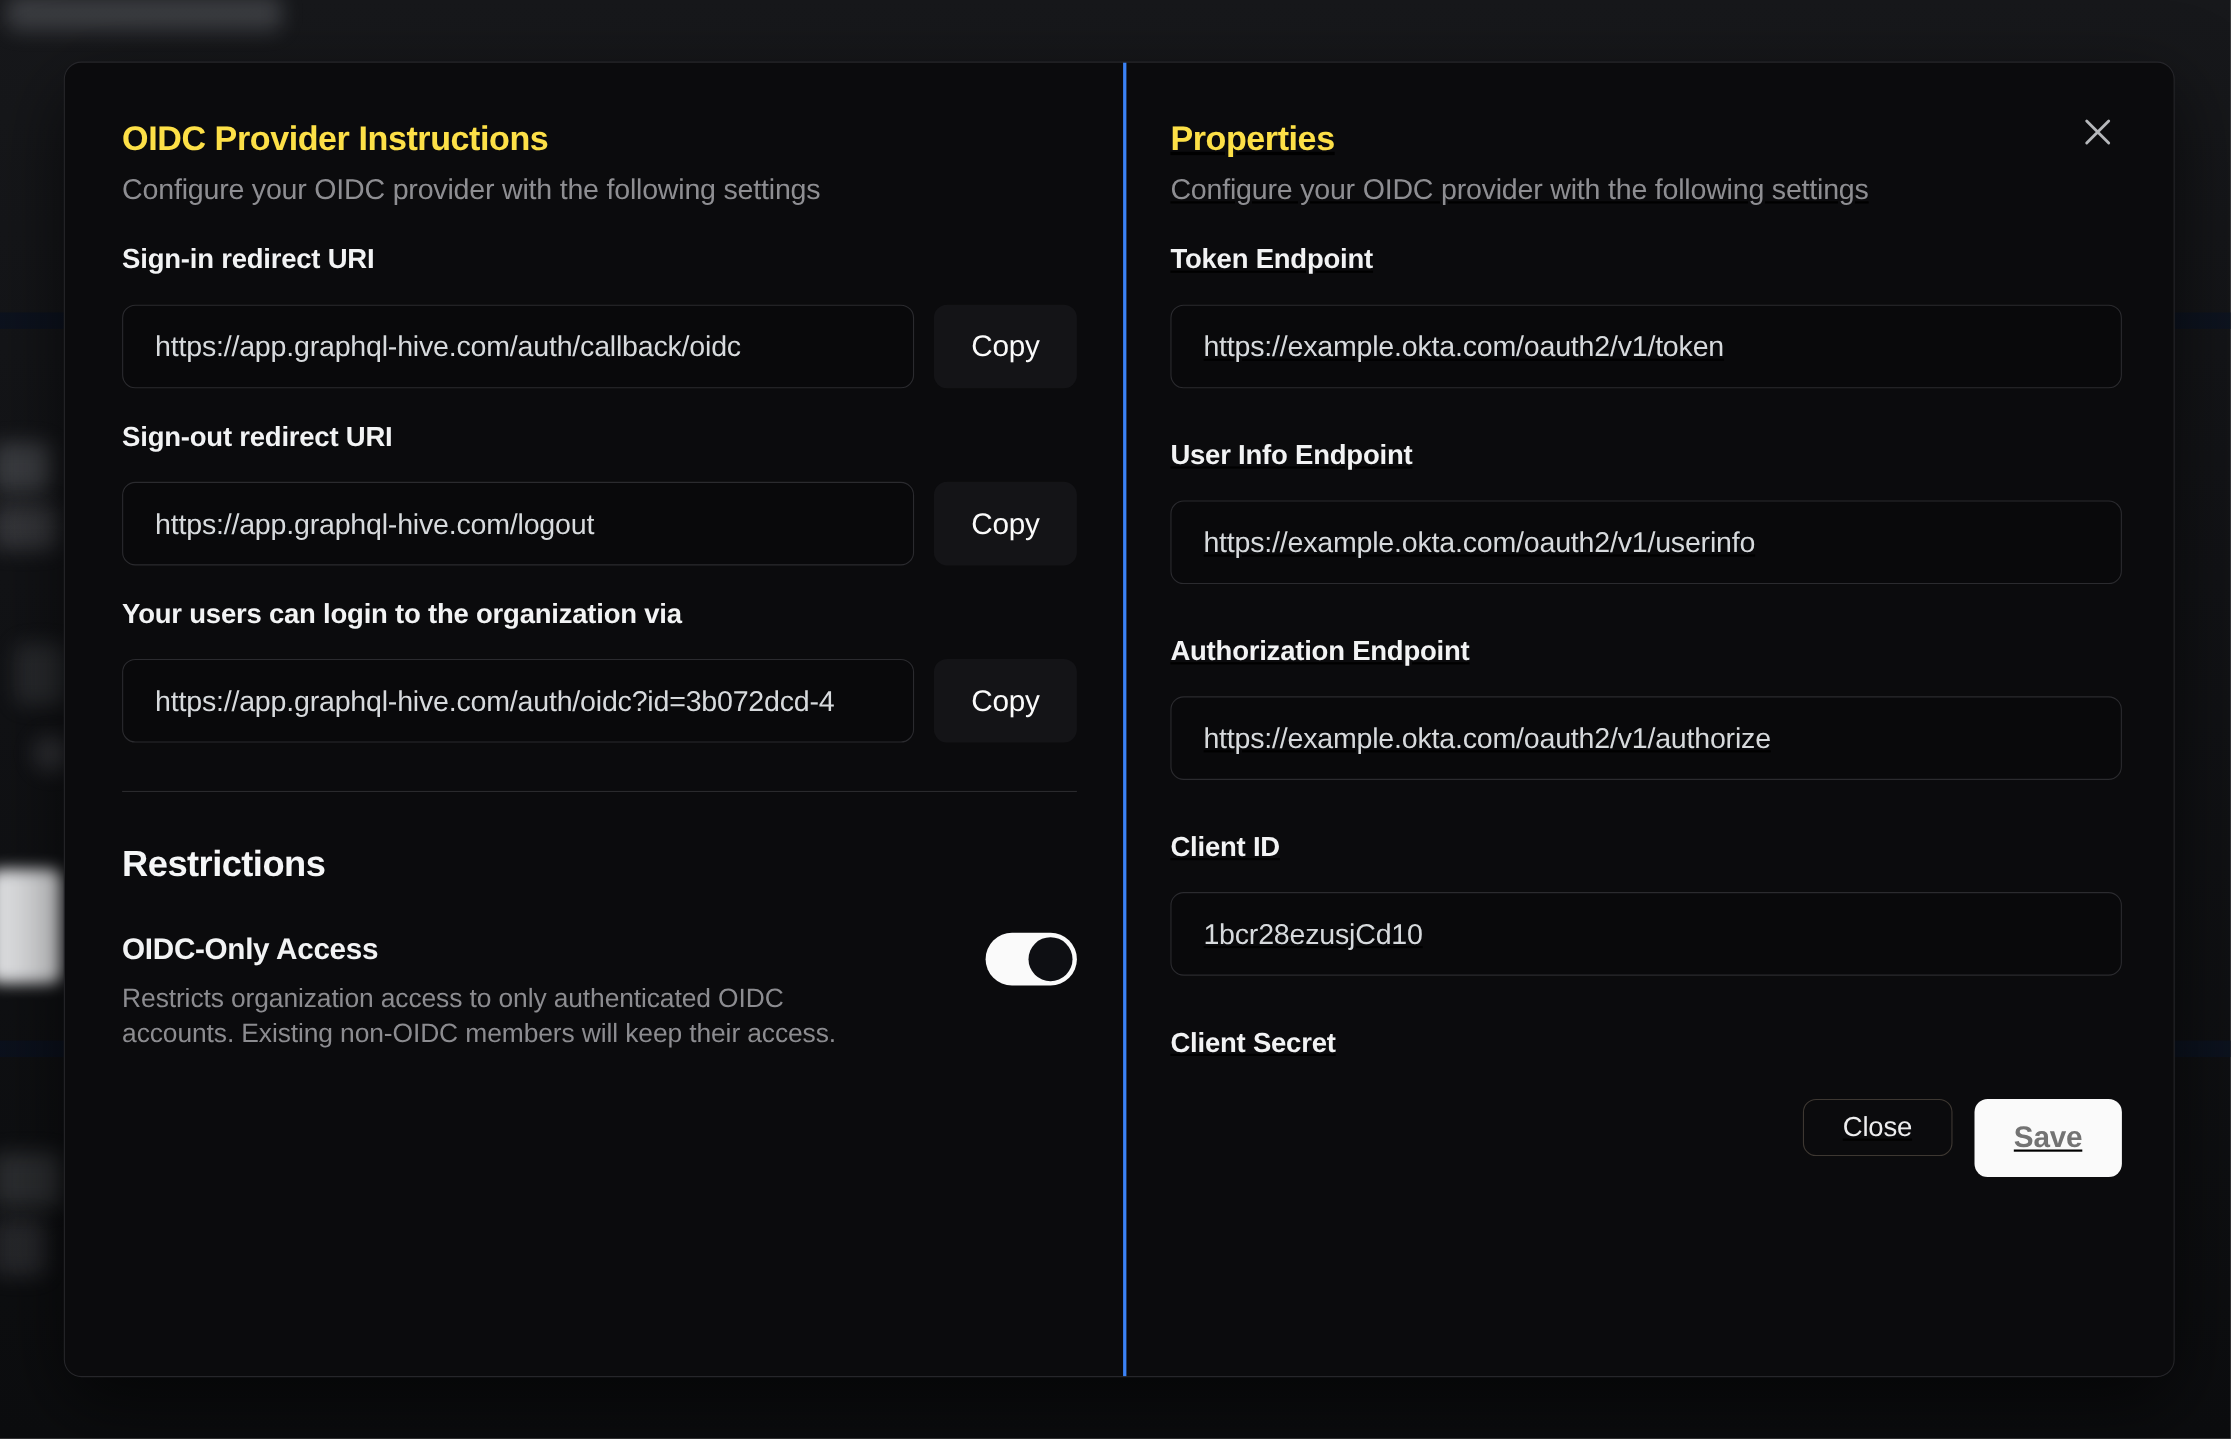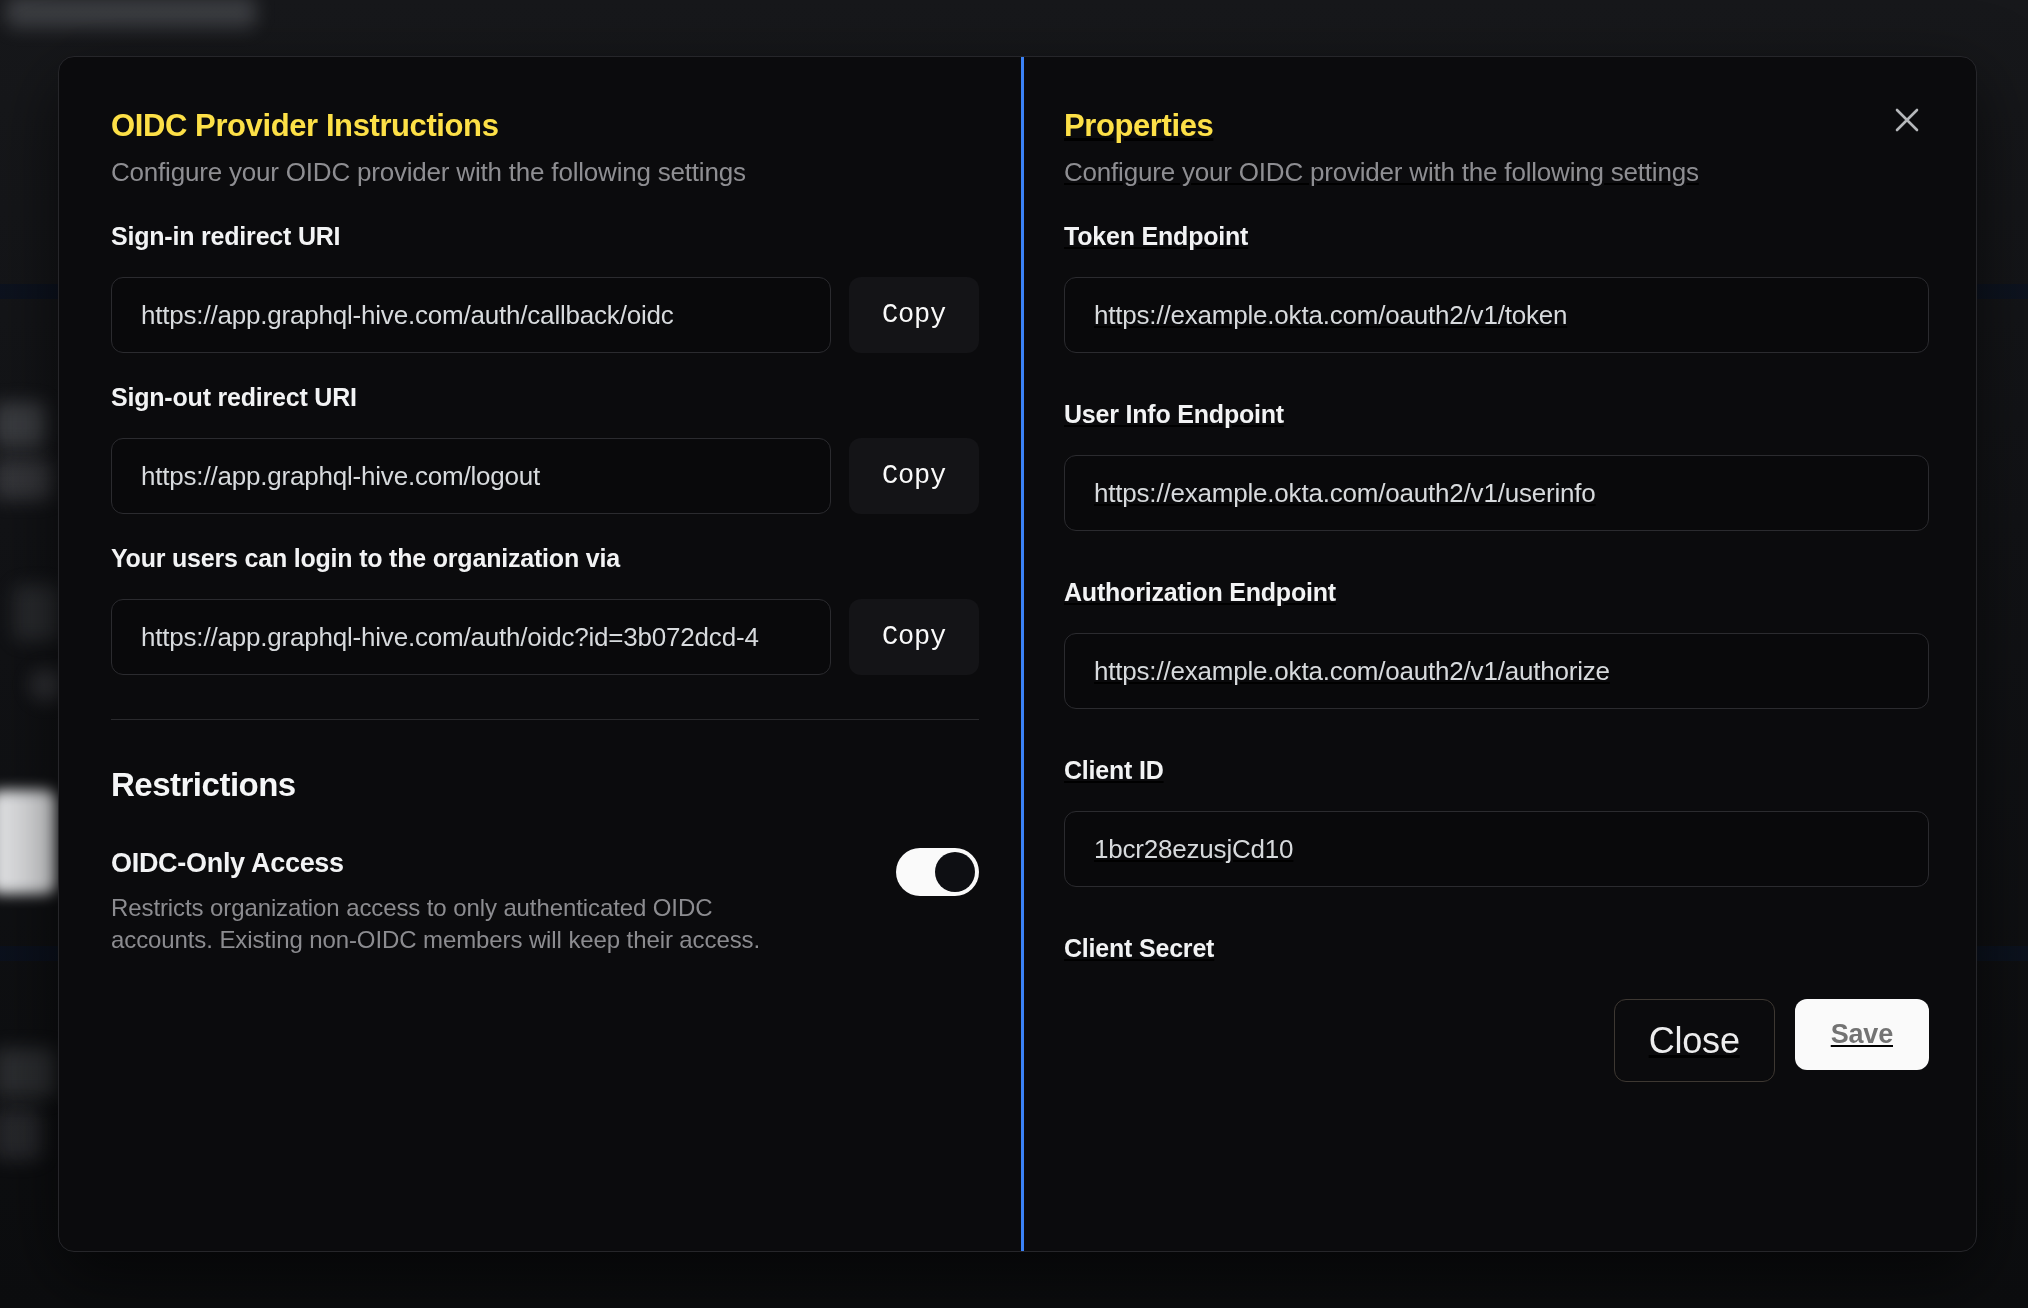--- a/index.html
+++ b/index.html
@@ -64,21 +64,21 @@
     outline:none;
     white-space:nowrap; overflow:hidden; text-overflow:clip;
   }
   .text-input::placeholder { color:#77777c; opacity:1; }
 
   .field-row { display:flex; align-items:stretch; margin-bottom:30px; }
   .field-row .text-input { flex:1; min-width:0; }
   .copy-btn {
     width:130px; height:76px; margin-left:18px; flex:0 0 auto;
     background:#141417; border:none; border-radius:12px;
-    color:#fafafa; font-family:Liberation Mono, monospace; font-size:27px; font-weight:500; letter-spacing:-0.2px;
+    color:#fafafa; font-family:Liberation Sans, sans-serif; font-size:27px; font-weight:500; letter-spacing:-0.2px;
     cursor:pointer;
   }
 
   .left-divider { border:none; border-top:1px solid #2a2a2d; margin:44px 0 0 0; }
 
   .restrictions-title {
     color:#f5f6f7; font-size:33px; font-weight:700; letter-spacing:-0.5px; margin-top:46px;
   }
   .restriction-row {
     display:flex; align-items:flex-start; justify-content:space-between; margin-top:44px;
@@ -101,23 +101,23 @@
     background:transparent; border:none; cursor:pointer;
     display:flex; align-items:center; justify-content:center;
   }
   .close-x-btn svg { display:block; }
 
   .right-field { margin-bottom:47px; }
   .right-field .text-input { display:block; }
 
   .actions { display:flex; justify-content:flex-end; gap:20px; margin-top:36px; }
   .btn-close {
-    min-width:136px; height:83px; padding:0 34px;
+    min-width:136px; height:52px; padding:0 34px;
     background:transparent; border:1px solid #3e3832; border-radius:12px;
-    color:#ededee; font-family:inherit; font-size:36px; font-weight:500; letter-spacing:-0.2px;
+    color:#ededee; font-family:inherit; font-size:25px; font-weight:500; letter-spacing:-0.2px;
     cursor:pointer;
   }
   .btn-save {
     min-width:124px; height:71px; padding:0 36px;
     background:#fafafa; border:none; border-radius:12px;
     color:#737373; font-family:inherit; font-size:27px; font-weight:600; letter-spacing:-0.2px;
     cursor:pointer;
   }
 </style>
 </head>

